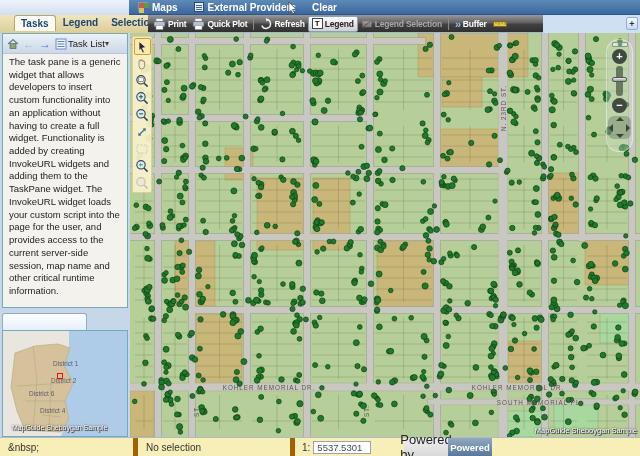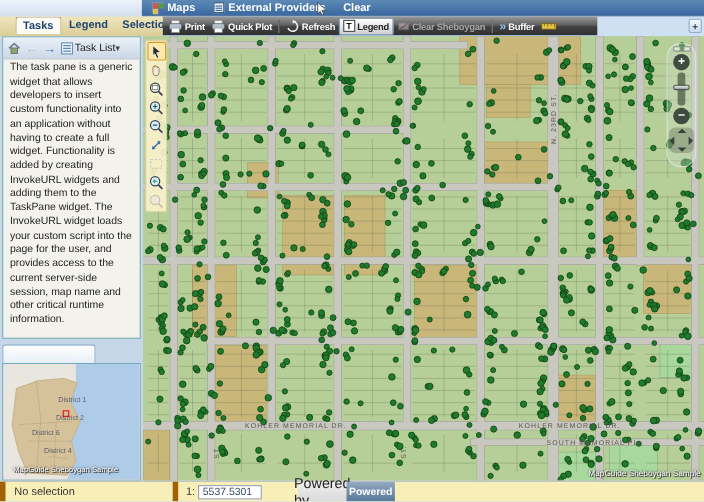--- a/index.html
+++ b/index.html
@@ -159,21 +159,21 @@
       </span>
       <span class="tbtn active">
         <span class="maptip-box">T</span>
         <span>Legend</span>
       </span>
       <span class="tbtn disabled">
         <svg width="12" height="12" viewBox="0 0 12 12">
             <rect x="1.5" y="3" width="9" height="6" fill="#dcdcdc" stroke="#999" stroke-width="0.7"></rect>
             <path d="M2 9 L10 3" stroke="#b66" stroke-width="1.2"></path>
           </svg>
-        <span>Clear Sheboygan</span>
+        <span>Legend Selection</span>
       </span>
       <span class="tsep"></span>
       <span class="tbtn">
         <span class="buffer-glyph">»</span>
         <span>Buffer</span>
       </span>
       <span class="tbtn">
         <svg width="14" height="10" viewBox="0 0 14 10">
             <rect x="0.5" y="2.5" width="13" height="5" fill="#e7c544" stroke="#7c6017" stroke-width="0.8"></rect>
             <path d="M3 2.5 V4.7 M6 2.5 V5.7 M9 2.5 V4.7 M12 2.5 V5.7" stroke="#7c6017" stroke-width="0.7"></path>
@@ -1637,20 +1637,21 @@
             <i class="w"></i>
             <i class="e"></i>
           </span>
       </div>
 
       <span class="map-watermark">MapGuide Sheboygan Sample</span>
     </div>
   </div>
 
   <div class="statusbar">
+    <span class="sseg seg-left">&amp;nbsp;</span>
     <span class="sseg b seg-sel">No selection</span>
     <span class="sseg b seg-scale">
       <span>1:</span>
       <input class="scale-input" value="5537.5301" style="">
     </span>
     <span class="sseg seg-powered">Powered by</span>
     <span class="sseg seg-brand">Powered</span>
   </div>
 
 </div>

